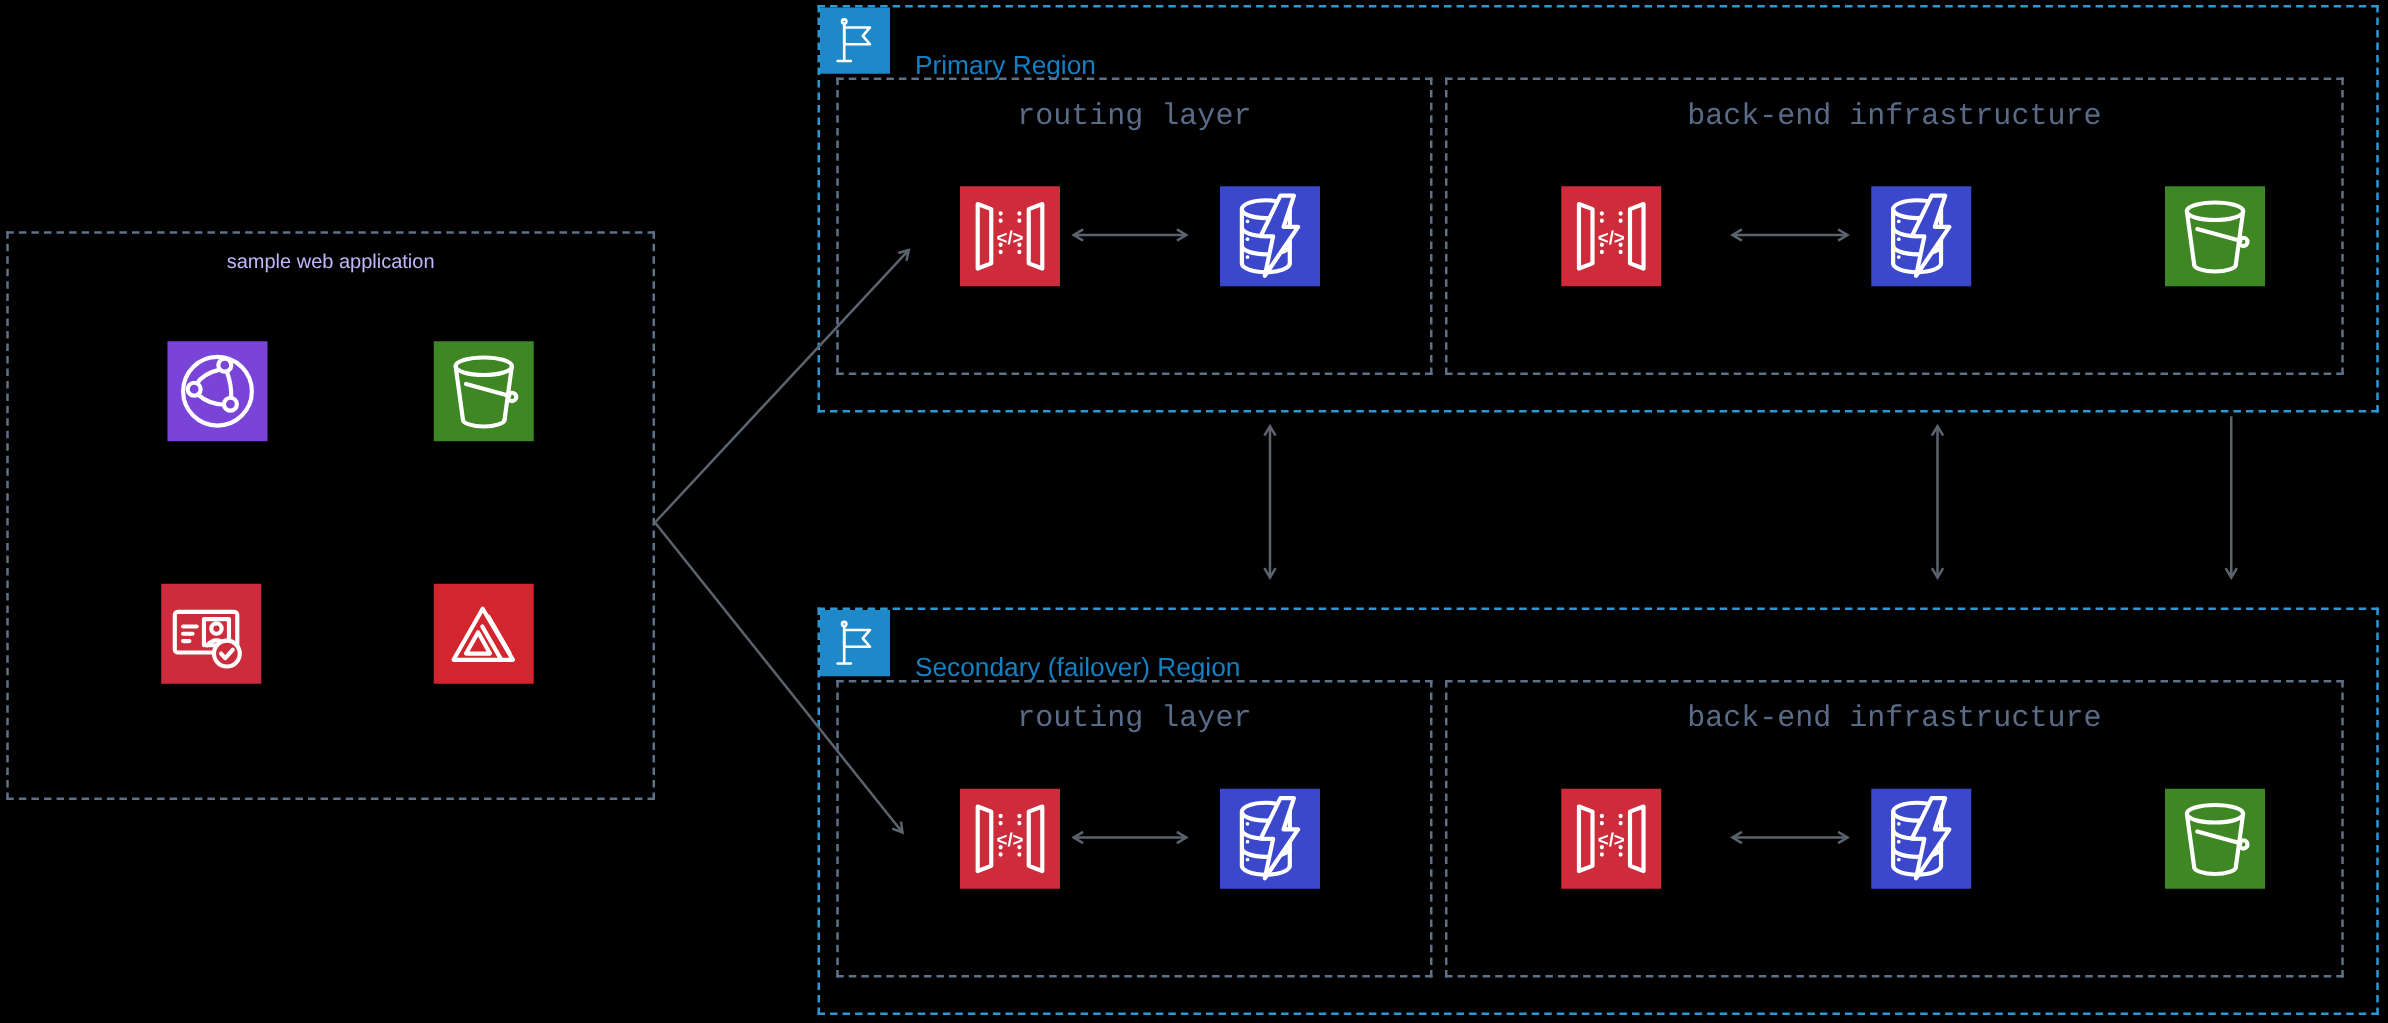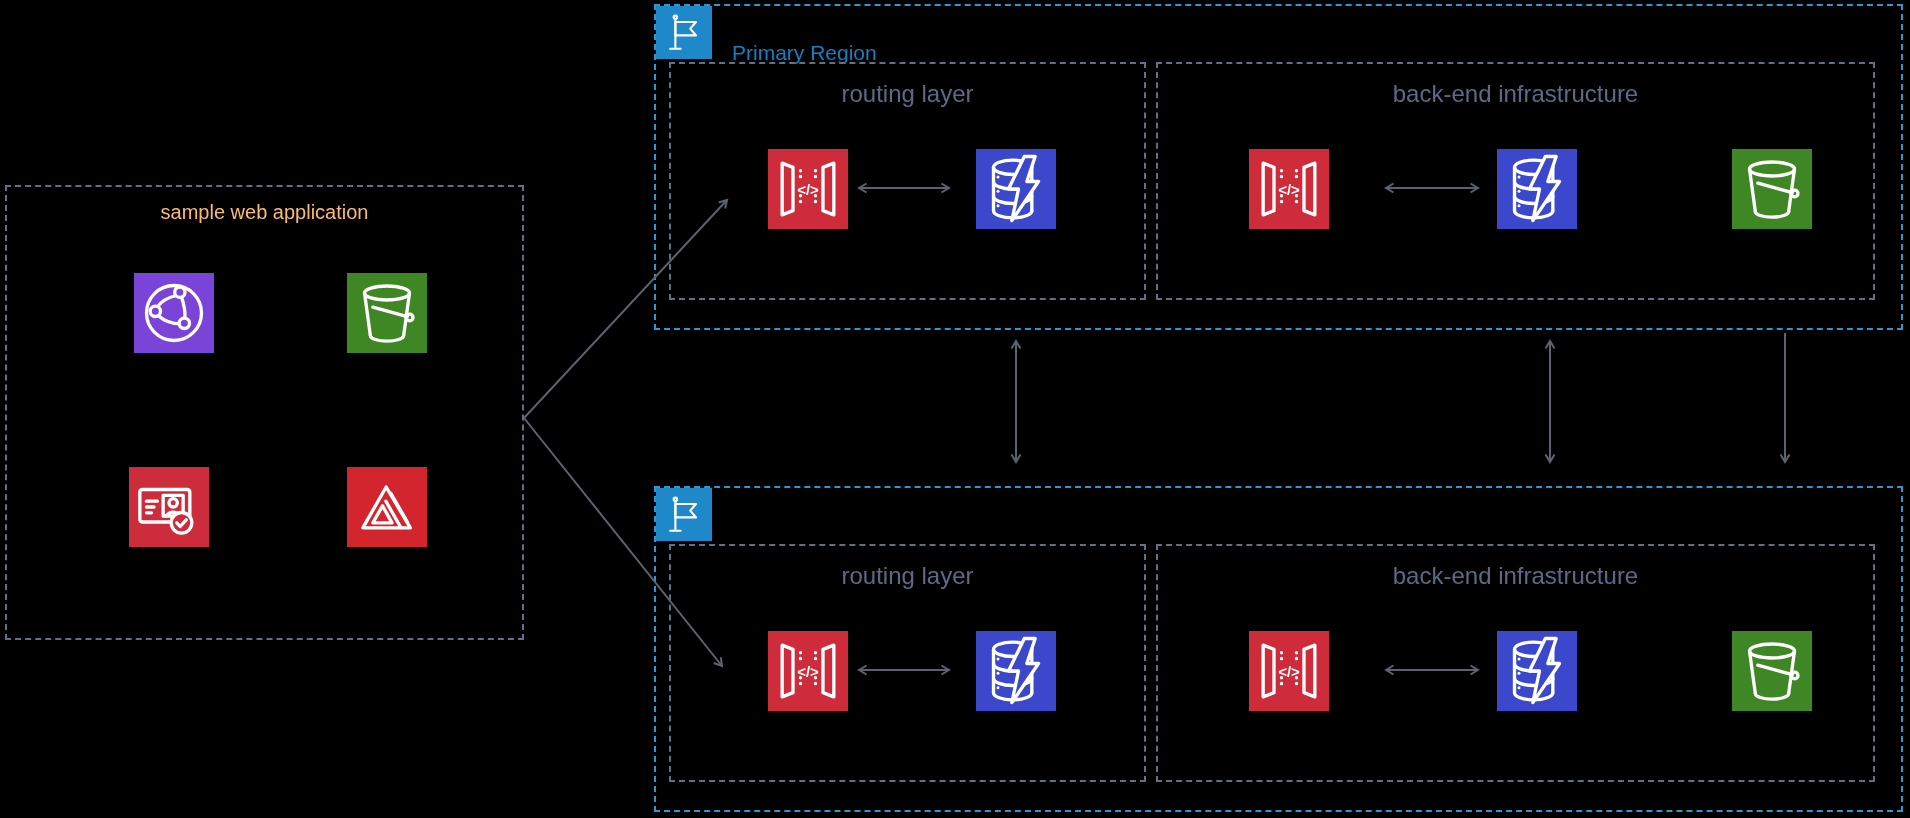--- a/index.html
+++ b/index.html
@@ -11,23 +11,23 @@
            border:2px dashed #5d7189;}
   .region{position:absolute;width:1245px;height:322px;border:2px dashed #2b98d4;}
   #region-primary{left:654px;top:4px;}
   #region-secondary{left:654px;top:486px;}
   .group-box{position:absolute;border:2px dashed #5d7189;top:56px;height:234px;}
   .group-routing{left:13px;width:473px;}
   .group-backend{left:500px;width:715px;}
 
   
   .app-title{position:absolute;top:14px;left:0;width:100%;text-align:center;
-             color:#fdba74;font-size:20px;font-weight:500;}
+             color:#c4b5fd;font-size:16px;font-weight:500;}
   .group-title{position:absolute;top:16px;left:0;width:100%;text-align:center;
-               color:#5a6b88;font-size:24px;font-weight:500;}
+               color:#5a6b88;font-size:24px;font-weight:500;font-family:Liberation Mono, monospace;}
   .region-title{position:absolute;left:76px;top:13px;color:#1480c2;
                 font-size:21px;font-weight:400;margin-top:22px;}
 
   
   .flag-box{position:absolute;left:0;top:0;width:56px;height:53px;background:#1e88c9;
             display:flex;align-items:center;justify-content:center;}
   .flag-box svg{width:46px;height:46px;}
 
   
   .svc{position:absolute;width:80px;height:80px;display:flex;align-items:center;
@@ -211,20 +211,21 @@
     <div class="flag-box">
       <svg viewBox="0 0 48 48">
         <g stroke="#fff" stroke-width="2.2" fill="none" stroke-linecap="round" stroke-linejoin="round">
           <circle cx="15" cy="7.5" r="1.8"></circle>
             <path d="M15,9.5 V39"></path>
             <path d="M9.5,40.5 H20.5"></path>
           <path d="M15,12.5 H36.5 L30.5,19.5 L36.5,26.5 H15 Z"></path>
         </g>
       </svg>
     </div>
+    <div class="region-title">Secondary (failover) Region</div>
 
     <div class="group-box group-routing">
       <div class="group-title">routing layer</div>
       <div class="svc bg-apigw pos-rt-apigw">
         <svg viewBox="0 0 48 48">
           <g stroke="#fff" stroke-width="2" fill="none" stroke-linejoin="round" stroke-linecap="round">
             <path d="M8.5,8.5 L15,11 L15,37 L8.5,39.5 Z"></path>
               <path d="M39.5,8.5 L33,11 L33,37 L39.5,39.5 Z"></path>
             <line x1="19.5" y1="13" x2="19.5" y2="20" stroke-dasharray="0.1 3.4"></line>
             <line x1="19.5" y1="28" x2="19.5" y2="35" stroke-dasharray="0.1 3.4"></line>

